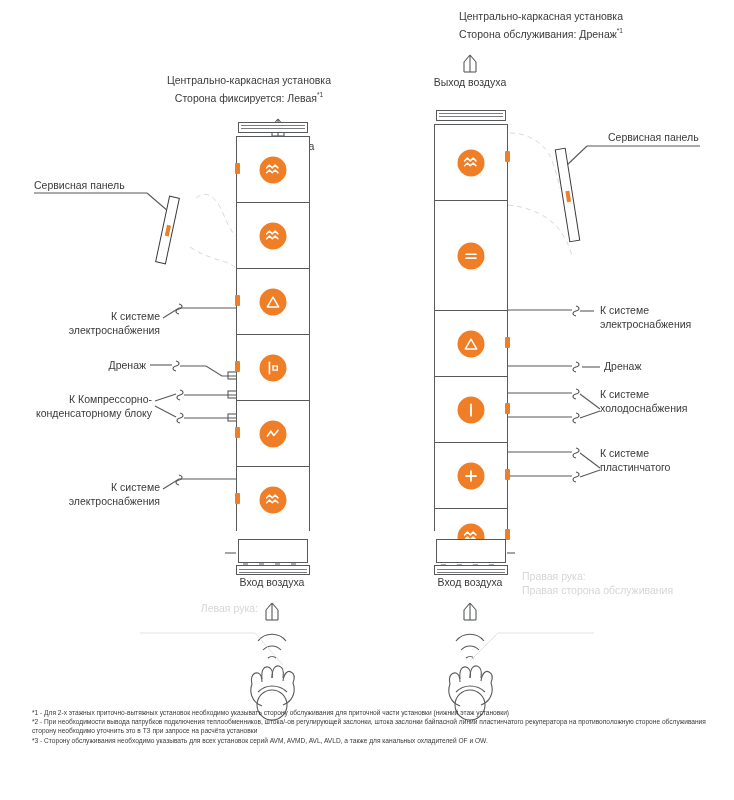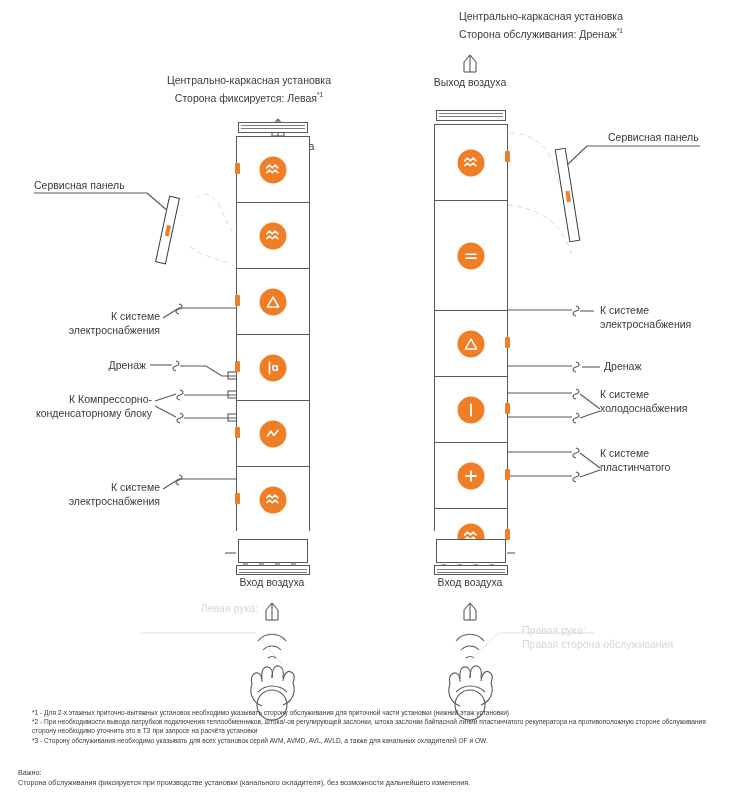--- a/index.html
+++ b/index.html
@@ -340,21 +340,21 @@
   </div>
 
   <div class="lbl lt" style="left:600px; top:447px;">
     <div>К системе</div>
     <div>пластинчатого</div>
   </div>
 
   <div class="lbl rt ghost" style="left:0px; top:602px; width:258px;">
     <div>Левая рука:</div>
   </div>
-  <div class="lbl lt ghost" style="left:522px; top:624px;">
+  <div class="lbl lt ghost" style="left:522px; top:570px;">
     <div>Правая рука:</div>
     <div>Правая сторона обслуживания</div>
   </div>
 
   <div class="unit" style="left:236px; top:122px; width:74px; height:455px;">
 
     <div class="cap" style="left:2px; top:0px; width:70px; height:11px;">
       <div class="cap-line" style="top:2px;"></div>
       <div class="cap-line" style="top:5px;"></div>
     </div>
@@ -515,18 +515,14 @@
     <div style="position:absolute; left:2.5px; top:42px; width:4px; height:11px; background:#F07E26;"></div>
   </div>
 
   <div class="notes" style="top:700px; width:706px;">
     <div style="height:8px;"></div>
     <div class="note-item">*1 - Для 2-х этажных приточно-вытяжных установок необходимо указывать сторону обслуживания для приточной части установки (нижний этаж установки)</div>
     <div class="note-item">*2 - При необходимости вывода патрубков подключения теплообменников, штока/-ов регулирующей заслонки, штока заслонки байпасной линии пластинчатого рекуператора на противоположную стороне обслуживания сторону необходимо уточнить это в ТЗ при запросе на расчёта установки</div>
     <div class="note-item">*3 - Сторону обслуживания необходимо указывать для всех установок серий AVM, AVMD, AVL, AVLD, а также для канальных охладителей OF и OW.</div>
   </div>
 
-  <div class="notes" style="top:768px; width:706px;">
-    <div class="important-title">Важно:</div>
-    <div class="important-text">Сторона обслуживания фиксируется при производстве установки (канального охладителя), без возможности дальнейшего изменения.</div>
-  </div>
 
 </div>
 
 </body></html>

